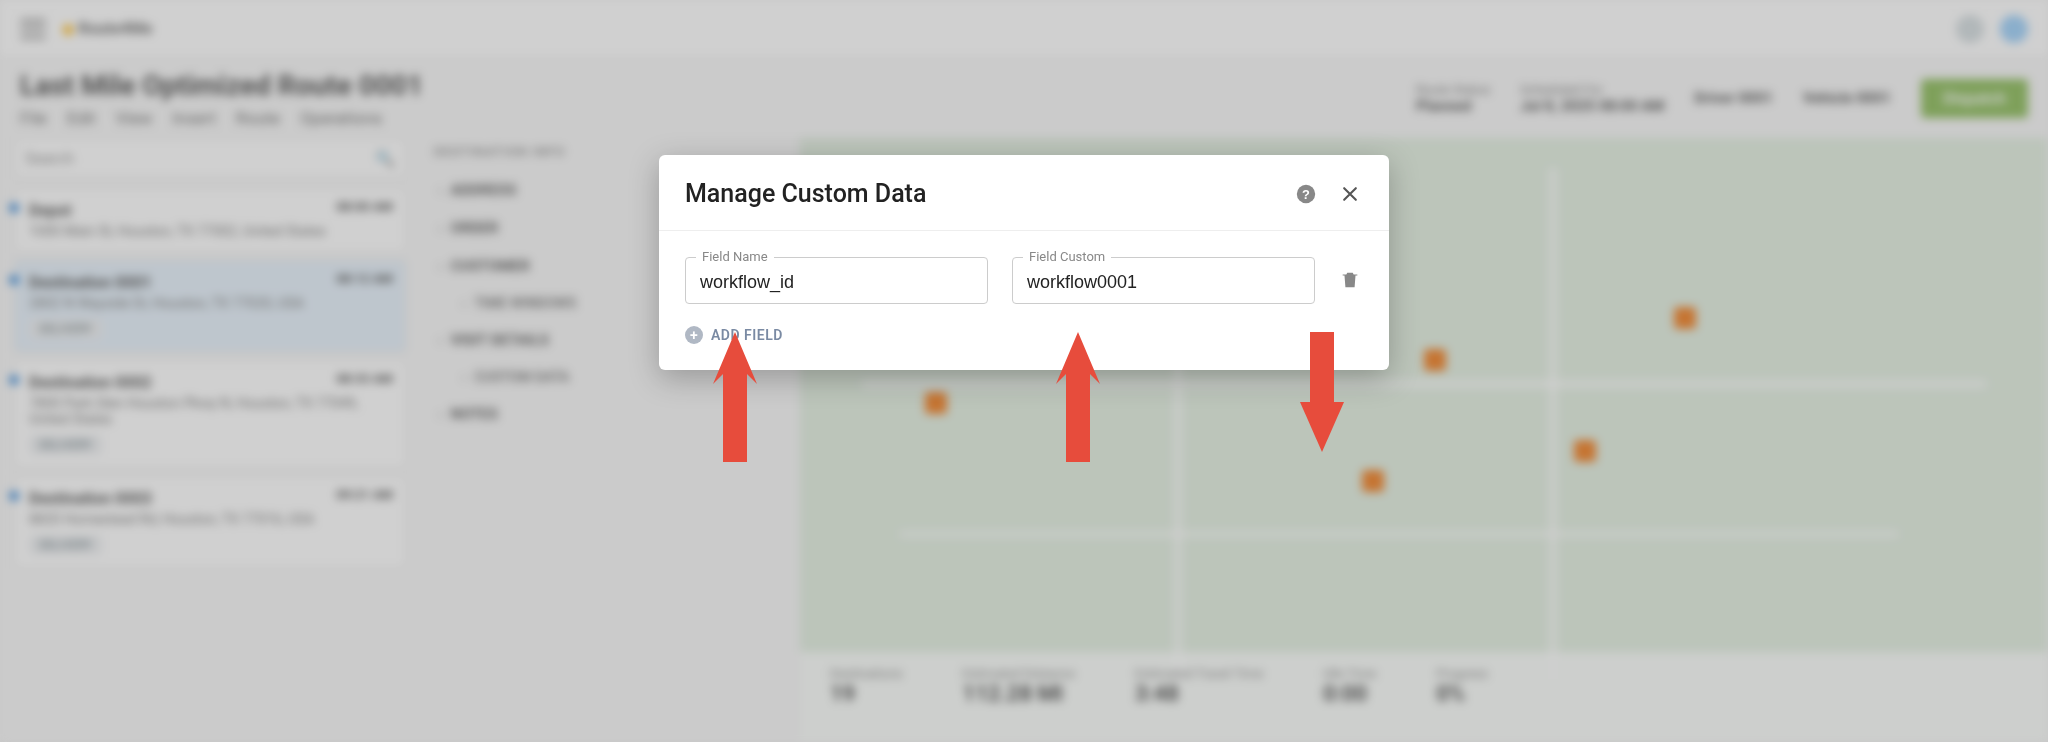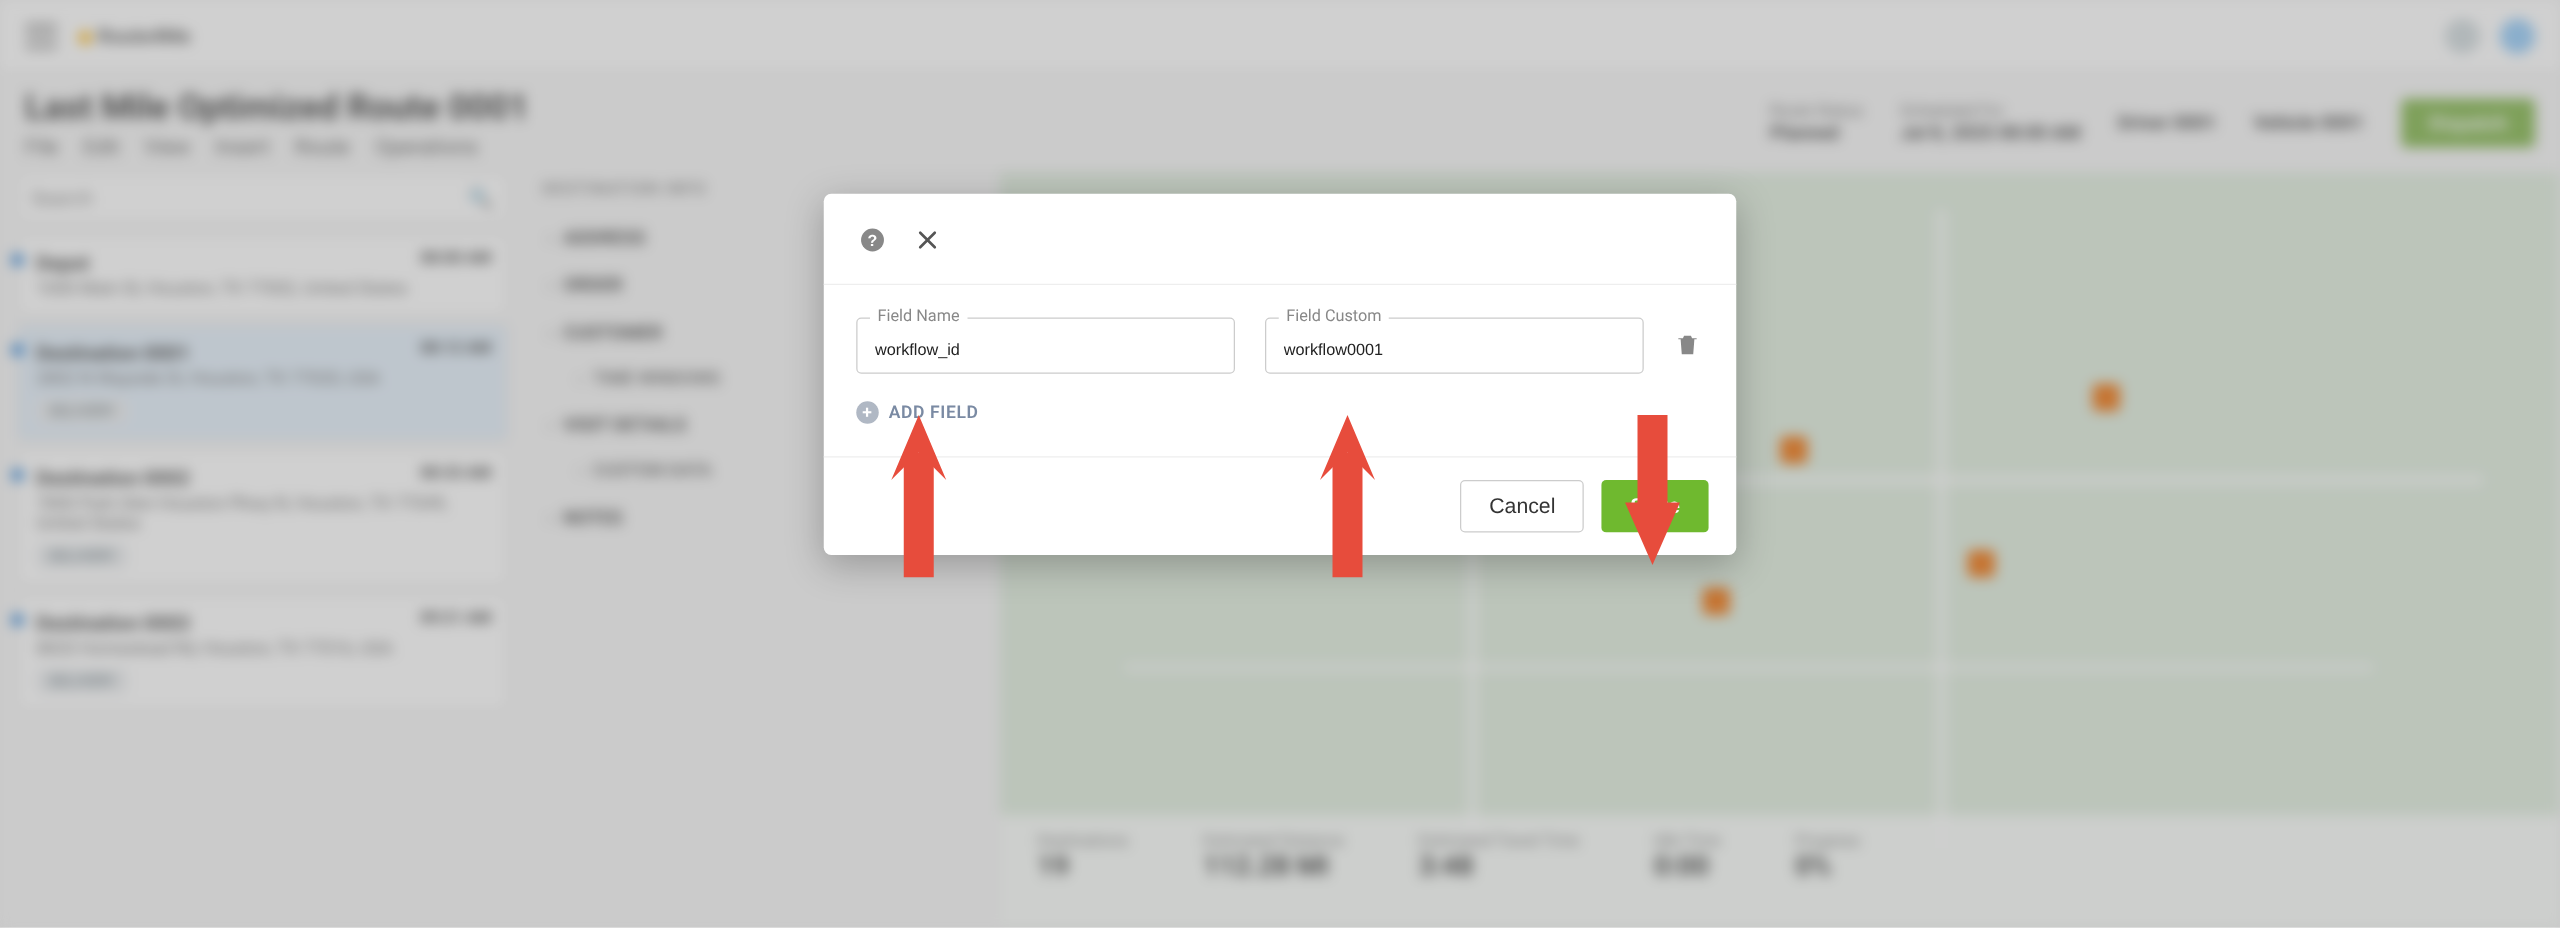--- a/index.html
+++ b/index.html
@@ -87,21 +87,21 @@
     display:flex; align-items:center; justify-content:space-between;
     padding:24px 26px 22px; border-bottom:1px solid #eee;
   }
   .modal-head h2 { font-size:25px; font-weight:500; color:#222; }
   .modal-head .icons { display:flex; gap:18px; align-items:center; }
   .iconbtn { width:26px; height:26px; display:flex; align-items:center; justify-content:center; color:#666; cursor:pointer; }
   .modal-body { padding:26px; }
   .row { display:flex; gap:24px; align-items:center; }
   .fld { flex:1; position:relative; border:1px solid #ccc; border-radius:4px; padding:14px 14px 10px; }
   .fld label { position:absolute; top:-9px; left:10px; background:#fff; padding:0 6px; font-size:13px; color:#888; }
-  .fld input { border:none; outline:none; width:100%; font-size:13px; color:#222; background:transparent; }
+  .fld input { border:none; outline:none; width:100%; font-size:18px; color:#222; background:transparent; }
   .trash { width:24px; height:24px; color:#888; cursor:pointer; }
   .addfield { margin-top:22px; display:flex; align-items:center; gap:8px; color:#7a8aa3; font-weight:600; font-size:14px; letter-spacing:.5px; }
   .addfield .plus { width:18px; height:18px; border-radius:50%; background:#b0b8c4; color:#fff; display:flex; align-items:center; justify-content:center; font-size:14px; }
   .modal-foot {
     border-top:1px solid #eee; padding:18px 22px;
     display:flex; justify-content:flex-end; gap:14px;
   }
   .btn { padding:10px 22px; border-radius:4px; font-size:17px; cursor:pointer; border:1px solid transparent; }
   .btn-cancel { background:#fff; border-color:#ccc; color:#333; }
   .btn-save { background:#6fb92f; color:#fff; font-weight:600; }
@@ -232,20 +232,21 @@
             <div class="val">0%</div>
           </div>
       </div>
     </div>
   </div>
 </div>
 
 <div class="overlay">
   <div class="modal">
     <div class="modal-head">
+      <h2>Manage Custom Data</h2>
       <div class="icons">
         <span class="iconbtn">
           <svg width="22" height="22" viewBox="0 0 24 24">
               <circle cx="12" cy="12" r="10" fill="#888"></circle>
               <text x="12" y="17" text-anchor="middle" fill="#fff" font-size="14" font-family="Arial" font-weight="bold">?</text>
             </svg>
         </span>
         <span class="iconbtn">
           <svg width="20" height="20" viewBox="0 0 24 24">
               <path d="M5 5 L19 19 M19 5 L5 19" stroke="#555" stroke-width="2.5" stroke-linecap="round"></path>
@@ -267,24 +268,20 @@
           <svg width="22" height="22" viewBox="0 0 24 24" fill="#888">
               <path d="M6 7h12l-1 13H7L6 7zm3-3h6l1 2H8l1-2zM4 6h16v1H4z"></path>
             </svg>
         </span>
       </div>
       <div class="addfield">
         <span class="plus">+</span>
         <span>ADD FIELD</span>
       </div>
     </div>
-    <div class="modal-foot">
-      <button class="btn btn-cancel">Cancel</button>
-      <button class="btn btn-save">Save</button>
-    </div>
   </div>
 </div>
 
 <div class="arrow" style="left:705px; top:332px;">
   <svg width="60" height="130">
       <path d="M30 130 L30 30 L8 52 L30 0 L52 52 L30 30 Z" fill="#e74c3c"></path>
       <rect x="18" y="30" width="24" height="100" fill="#e74c3c"></rect>
     </svg>
 </div>
 <div class="arrow" style="left:1048px; top:332px;">

